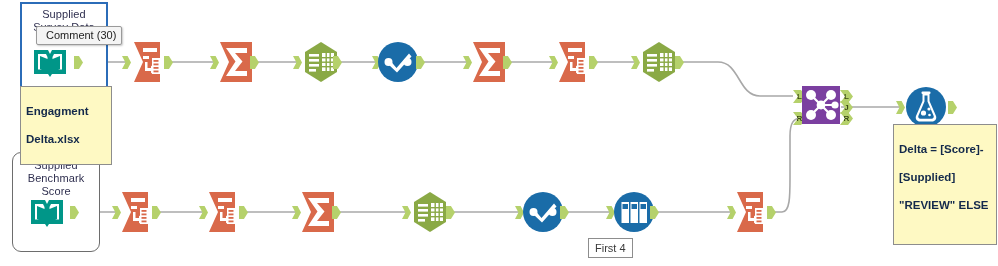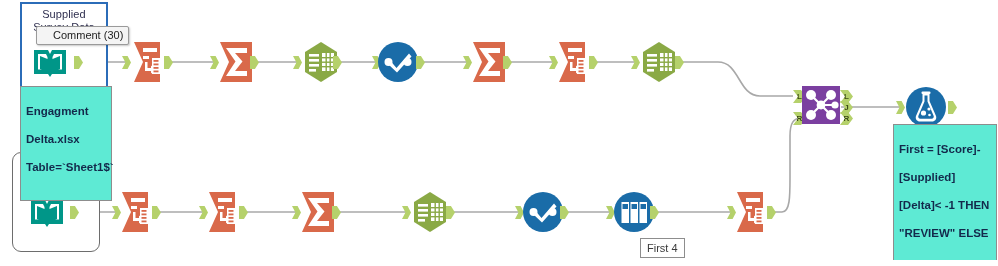--- a/index.html
+++ b/index.html
@@ -44,36 +44,36 @@
 
   
   .tooltip-chip {
     position: absolute;
     background: #f4f4f4;
     border: 1px solid #9a9a9a;
     border-radius: 2px;
     color: #1d1d1d;
     font-size: 11px;
     line-height: 14px;
-    padding: 1px 5px 2px 16px;
+    padding: 1px 5px 2px 9px;
     white-space: nowrap;
     box-shadow: 1px 1px 2px rgba(0,0,0,0.22);
   }
 
   
   .annotation {
     position: absolute;
     box-sizing: border-box;
-    background: #5eead4;
+    background: #fef9c3;
     border: 1px solid #8d8d8d;
     color: #13294b;
     font-size: 11.5px;
     font-weight: bold;
     line-height: 14px;
-    padding: 3px 4px 12px 5px;
+    padding: 3px 4px 4px 5px;
     white-space: pre-line;
   }
   .annotation-plain {
     position: absolute;
     box-sizing: border-box;
     background: #ffffff;
     border: 1px solid #8d8d8d;
     color: #3a3a3a;
     font-size: 11px;
     line-height: 14px;
@@ -418,26 +418,24 @@
       <circle cx="24" cy="23" r="1.6" fill="#ffffff"></circle>
       <circle cx="24.5" cy="29" r="1.3" fill="#ffffff"></circle>
       <rect x="16.5" y="5.5" width="9" height="2.6" rx="1.1" fill="#ffffff"></rect>
     </svg>
   </div>
   <div class="anchor out" style="left:948px; top:101px;"></div>
 
   <div class="annotation" style="left:20px; top:86px; width:92px;">
     <div>Engagment</div>
     <div>Delta.xlsx</div>
-    <div>Table=`Sheet1$`</div>
   </div>
 
   <div class="annotation" style="left:893px; top:124px; width:104px;">
-    <div>First = [Score]-</div>
+    <div>Delta = [Score]-</div>
     <div>[Supplied]</div>
-    <div>[Delta]&lt; -1 THEN</div>
     <div>"REVIEW" ELSE</div>
     
   </div>
 
-  <div class="annotation-plain" style="left:640px; top:238px;">First 4</div>
+  <div class="annotation-plain" style="left:588px; top:238px;">First 4</div>
 
 </div>
 
 </body></html>

